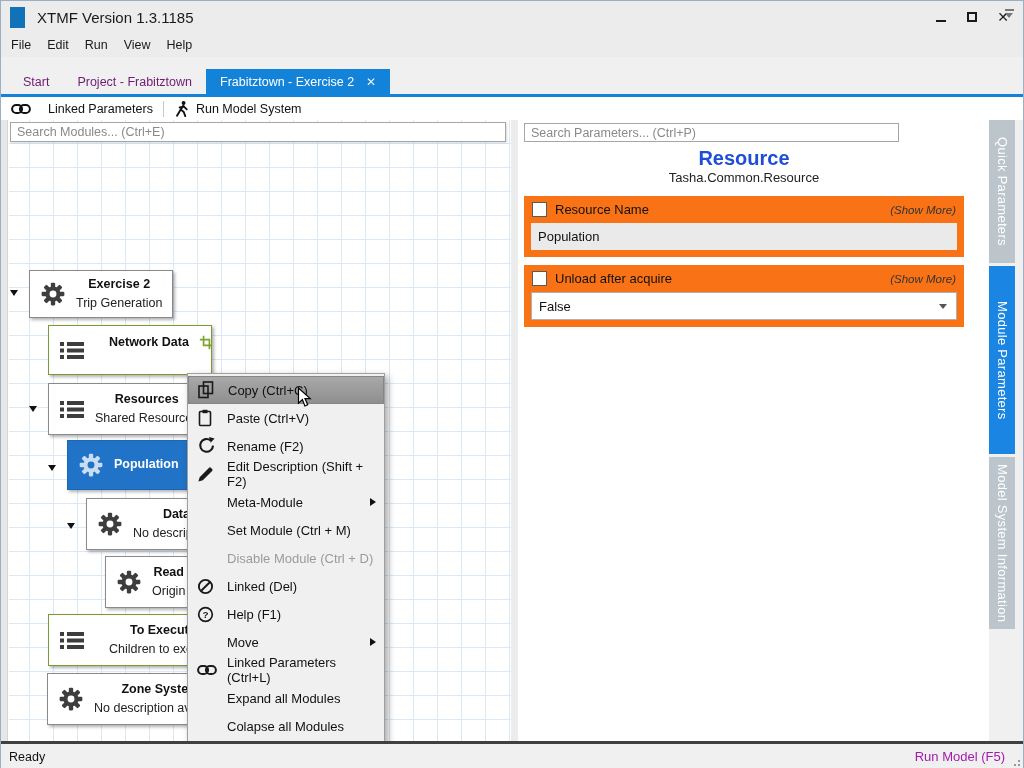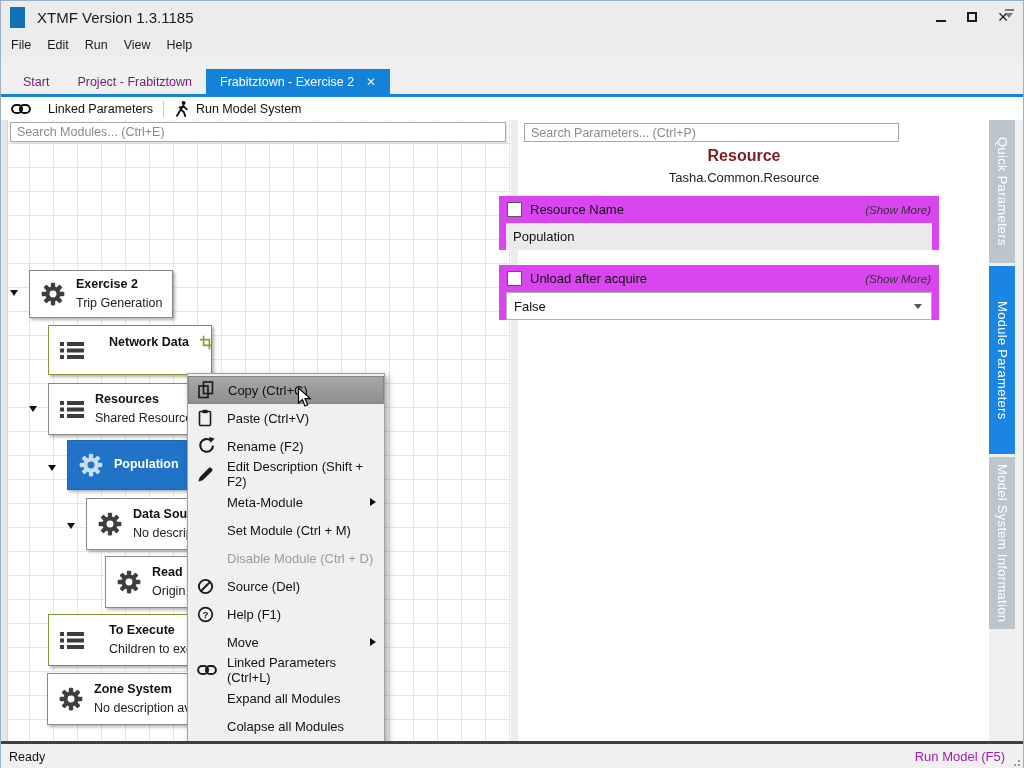--- a/index.html
+++ b/index.html
@@ -56,21 +56,21 @@
   .search-box::placeholder { color:#8a8a8a; opacity:1; }
   #search-modules { left:9px; top:2px; width:496px; height:20px; }
   .divider { position:absolute; left:510px; top:119px; width:7px; height:621px; background:#ececec; }
 
   
   .m-card { position:absolute; background:#fff; border:1px solid #8a8a8a;
     box-shadow:2px 2px 3px rgba(0,0,0,0.3); display:flex; align-items:center;
     padding:0 8px 0 10px; gap:10px; overflow:hidden; }
   .m-card.green { border-color:#7b9a34;gap:24px; }
   .m-card.selected { background:#2173c8; border-color:#1d66b4; }
-  .m-text { display:flex; flex-direction:column; justify-content:center; line-height:1.55; }
+  .m-text { display:flex; flex-direction:column; justify-content:center; line-height:1.55;align-items:center; }
   .m-title { font-weight:bold; font-size:12.5px; color:#111; white-space:nowrap; }
   .m-sub { font-size:12.5px; color:#222; white-space:nowrap; }
   .m-card.selected .m-title { color:#fff; }
   .title-row { display:flex; align-items:center; gap:10px; }
   #card-exercise2 { left:28px; top:150px; width:144px; height:48px; }
   #card-network { left:47px; top:205px; width:164px; height:50px; }
   #card-network .m-text { justify-content:flex-start; padding-top:7px; height:100%; }
   #card-resources { left:47px; top:263px; width:154px; height:52px; }
   #card-population { left:66px; top:320px; width:146px; height:50px; }
   #card-datasource { left:85px; top:378px; width:158px; height:52px; }
@@ -94,24 +94,24 @@
   .cm-item.disabled { color:#9b9b9b; }
   .cm-ico { width:22px; height:18px; margin-right:8px; display:flex; align-items:center; flex:none; }
   .cm-spacer { width:30px; flex:none; }
   .cm-sub { position:absolute; right:8px; width:0; height:0;
     border-top:4.5px solid transparent; border-bottom:4.5px solid transparent; border-left:6px solid #111; }
 
   
   .right-panel { position:absolute; left:517px; top:119px; width:471px; height:621px; background:#fff; }
   #search-params { left:523px; top:122px; width:375px; height:19px; box-shadow:none; }
   .param-title { position:absolute; left:523px; top:146px; width:440px; text-align:center;
-    font-size:16px; font-weight:bold; color:#7f1d1d; }
+    font-size:20px; font-weight:bold; color:#1d4ed8; }
   .param-sub { position:absolute; left:523px; top:169px; width:440px; text-align:center;
     font-size:13px; color:#222; }
-  .param-group { position:absolute; left:498px; width:440px; background:#d946ef; }
+  .param-group { position:absolute; left:523px; width:440px; background:#f97316; padding-bottom:7px; }
   #group-1 { top:195px; }
   #group-2 { top:264px; }
   .pg-header { height:27px; display:flex; align-items:center; padding:0 8px; }
   .checkbox { width:15px; height:15px; background:#fff; border:1px solid #5a5a5a; margin-right:8px; flex:none; }
   .pg-label { font-size:13px; color:#111; flex:1; }
   .pg-more { font-size:11.5px; font-style:italic; color:#333; }
   .pg-value { margin:0 7px; height:27px; background:#eaeaea; display:flex; align-items:center;
     padding:0 7px; font-size:13px; color:#111; }
   .pg-dropdown { margin:0 7px; height:28px; background:#fff; border:1px solid #b0b0b0;
     display:flex; align-items:center; padding:0 7px; font-size:13px; color:#111; position:relative; }
@@ -473,21 +473,21 @@
       <span class="cm-spacer"></span>
       <span>Disable Module (Ctrl + D)</span>
     </div>
     <div class="cm-item">
       <span class="cm-ico">
         <svg width="17" height="17" viewBox="0 0 18 18">
             <circle cx="9" cy="9" r="7" fill="none" stroke="#1a1a1a" stroke-width="2"></circle>
             <line x1="4.2" y1="13.8" x2="13.8" y2="4.2" stroke="#1a1a1a" stroke-width="2"></line>
           </svg>
       </span>
-      <span>Source (Del)</span>
+      <span>Linked (Del)</span>
     </div>
     <div class="cm-item">
       <span class="cm-ico">
         <svg width="17" height="17" viewBox="0 0 18 18">
             <circle cx="9" cy="9" r="7.2" fill="none" stroke="#1a1a1a" stroke-width="1.8"></circle>
             <text x="9" y="13" text-anchor="middle" font-size="10.5" font-family="Liberation Sans, sans-serif" font-weight="bold" fill="#1a1a1a">?</text>
           </svg>
       </span>
       <span>Help (F1)</span>
     </div>

